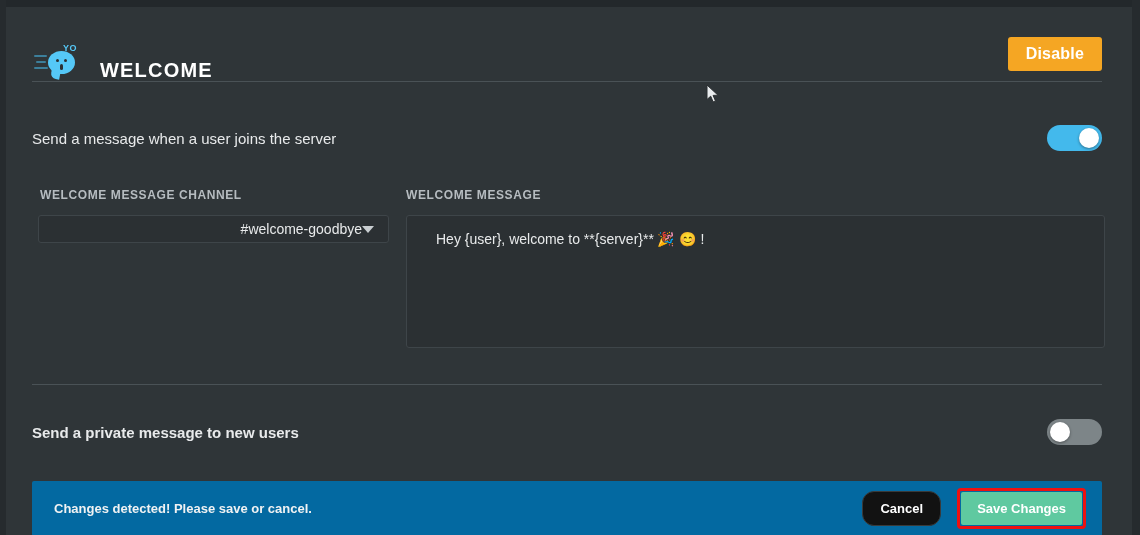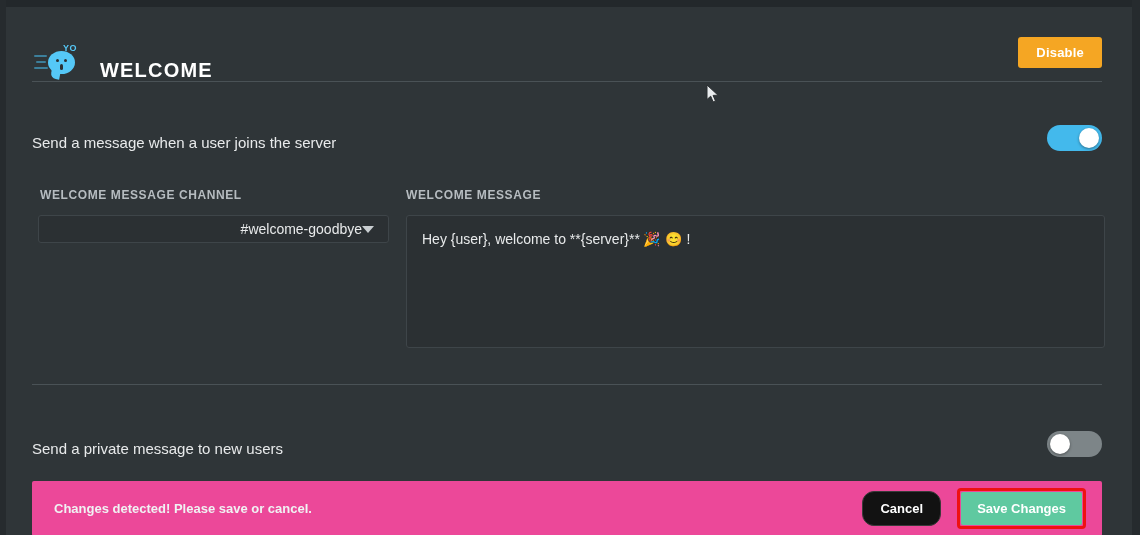--- a/index.html
+++ b/index.html
@@ -123,21 +123,21 @@
   }
 
   .disable-btn {
     position: absolute;
     right: 0; top: 17px;
     background: #f5a623;
     color: #ffffff;
     border: none;
     border-radius: 3px;
     padding: 8px 18px;
-    font-size: 13px;
+    font-size: 16px;
     font-weight: bold;
     font-family: "Liberation Sans", sans-serif;
     cursor: pointer;
     letter-spacing: .2px;
   }
 
   .divider {
     position: absolute;
     left: 26px;
     width: 1070px;
@@ -146,25 +146,25 @@
   }
   .divider.top { top: 74px; }
   .divider.mid { top: 377px; }
 
   
   .row {
     position: absolute;
     left: 26px;
     width: 1070px;
     display: flex;
-    align-items: flex-end;
+    align-items: center;
     justify-content: space-between;
   }
   .row.r1 { top: 118px; height: 26px; }
-  .row.r2 { top: 424px; height: 26px; }
+  .row.r2 { top: 412px; height: 26px; font-weight: bold; }
 
   .row-label {
     font-size: 15px;
     color: #e8eaeb;
   }
 
   .toggle {
     position: relative;
     width: 55px;
     height: 26px;
@@ -221,21 +221,21 @@
     border-top: 7px solid #c9ced1;
   }
 
   .textarea {
     position: absolute;
     left: 400px; top: 208px;
     width: 699px; height: 133px;
     background: #2b3033;
     border: 1px solid #3e4549;
     border-radius: 3px;
-    padding: 14px 15px;
+    padding: 14px 29px;
     font-size: 14px;
     color: #e8eaeb;
     line-height: 1.4;
     overflow: hidden;
     cursor: text;
   }
 
   
   .hidden-row-label {
     position: absolute;
@@ -243,21 +243,21 @@
     font-size: 15px;
     color: #8f9699;
   }
 
   
   .savebar {
     position: absolute;
     left: 26px; top: 474px;
     width: 1070px;
     height: 55px;
-    background: #ec4899;
+    background: #0369a1;
     display: flex;
     align-items: center;
     padding: 0 16px 0 22px;
     border-radius: 2px;
   }
   .savebar-msg {
     flex: 1;
     font-size: 13px;
     font-weight: bold;
     color: #f0f2f3;

